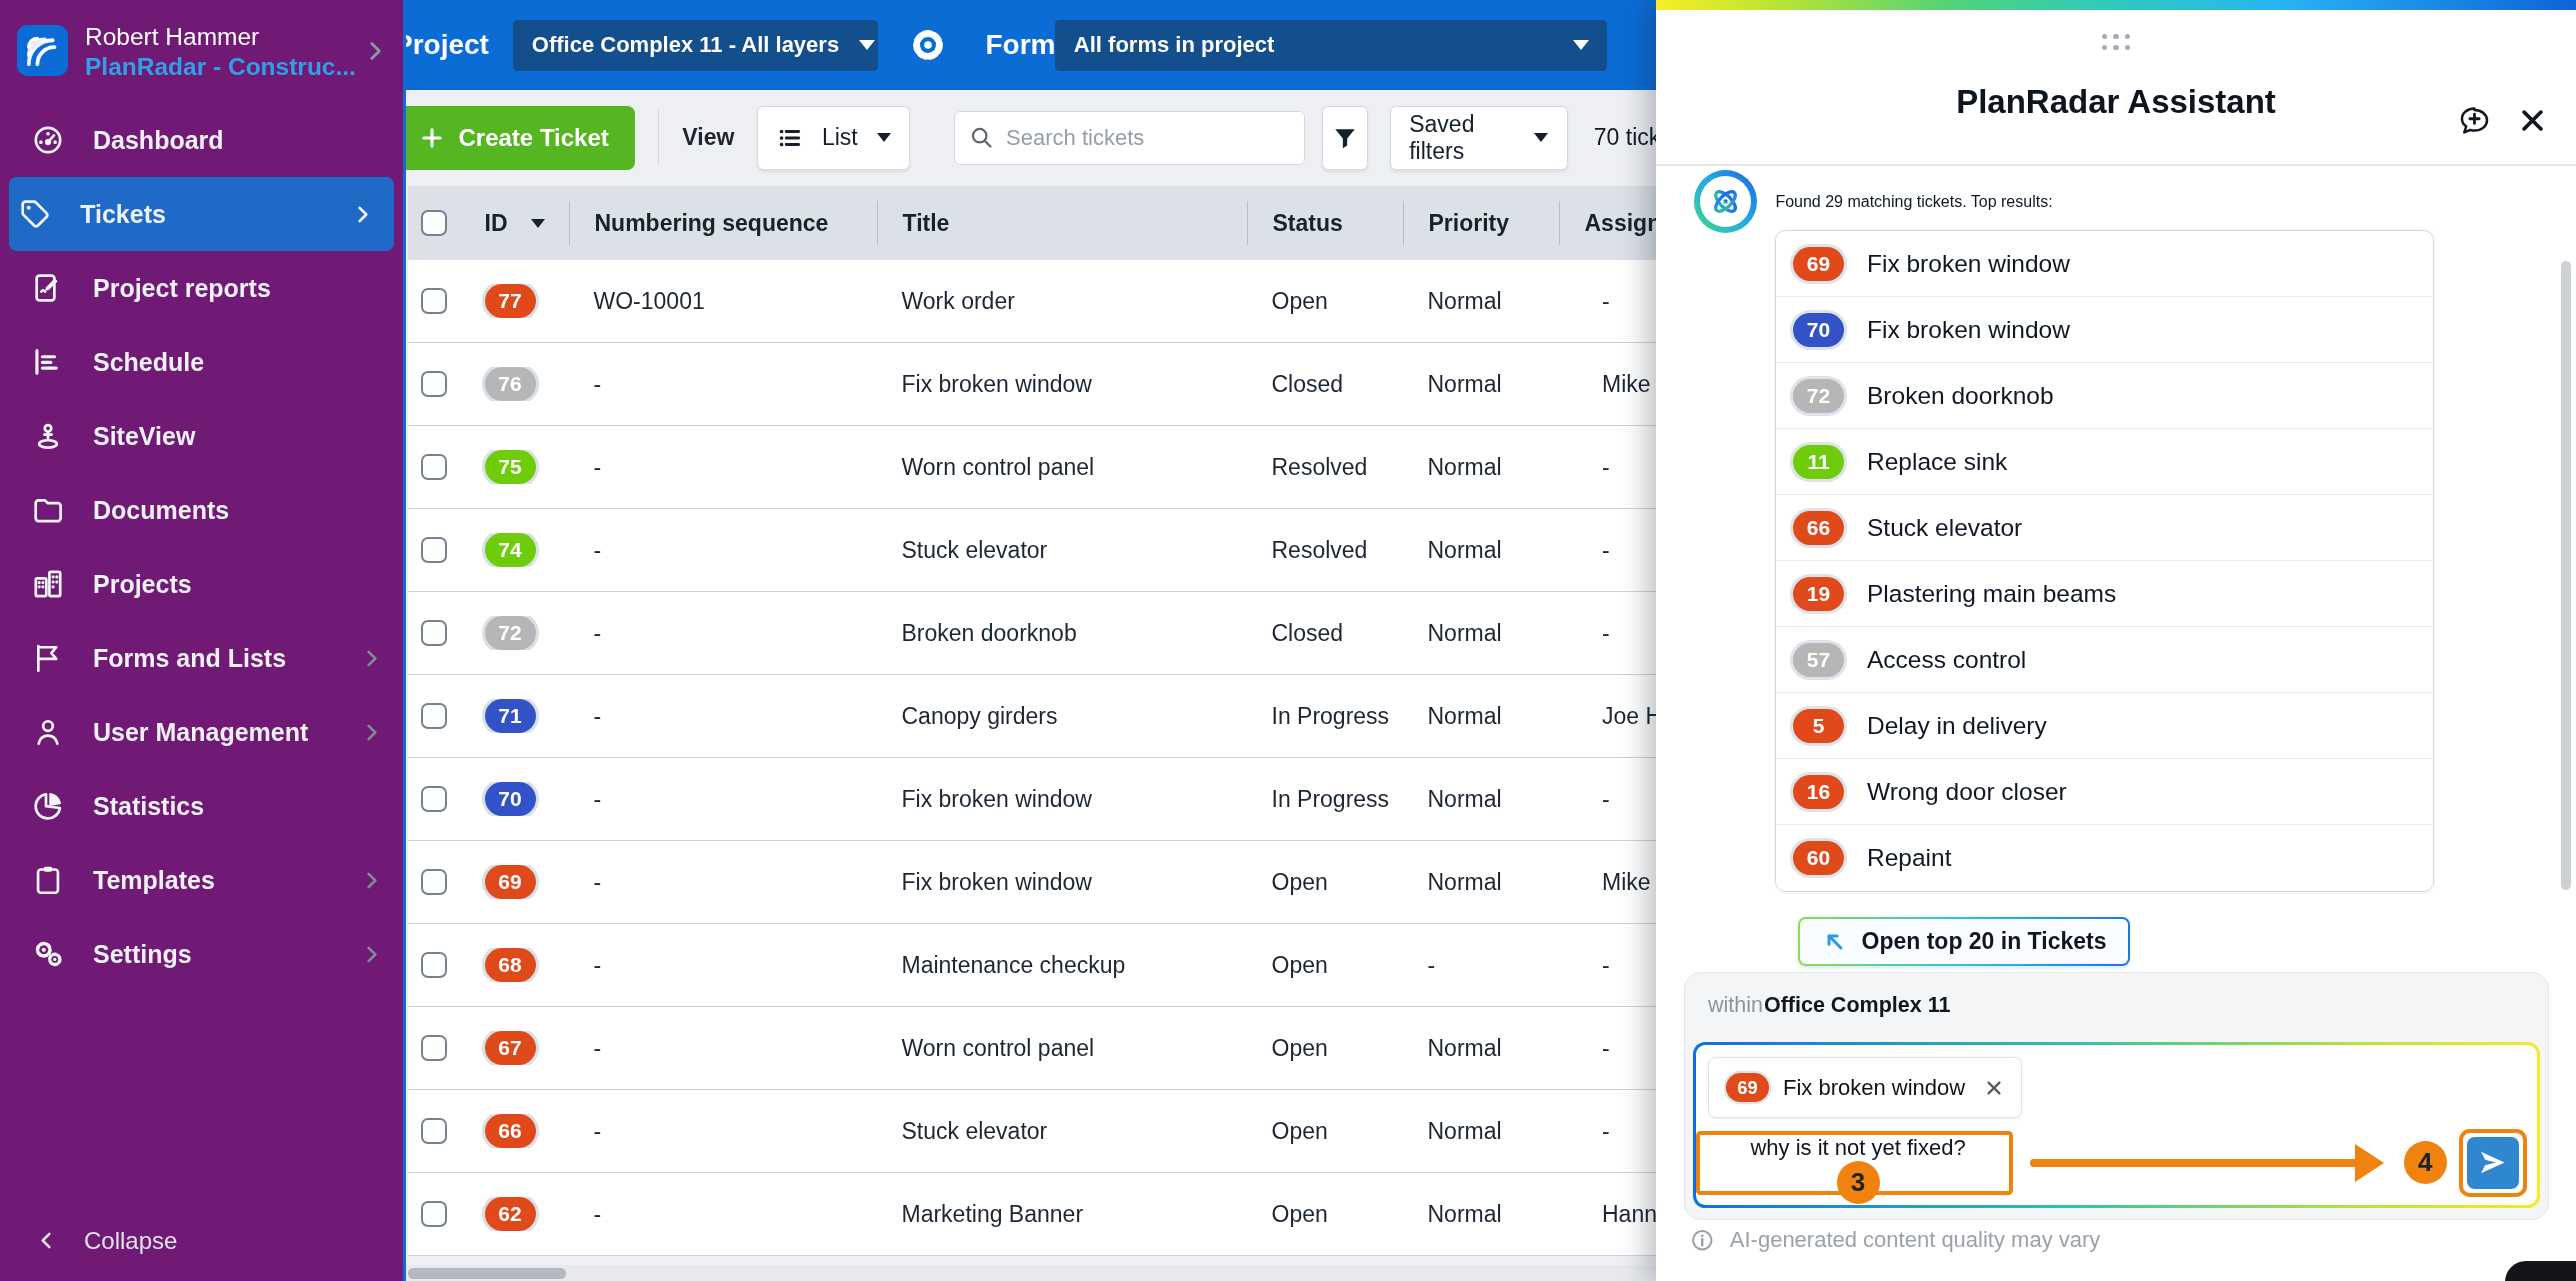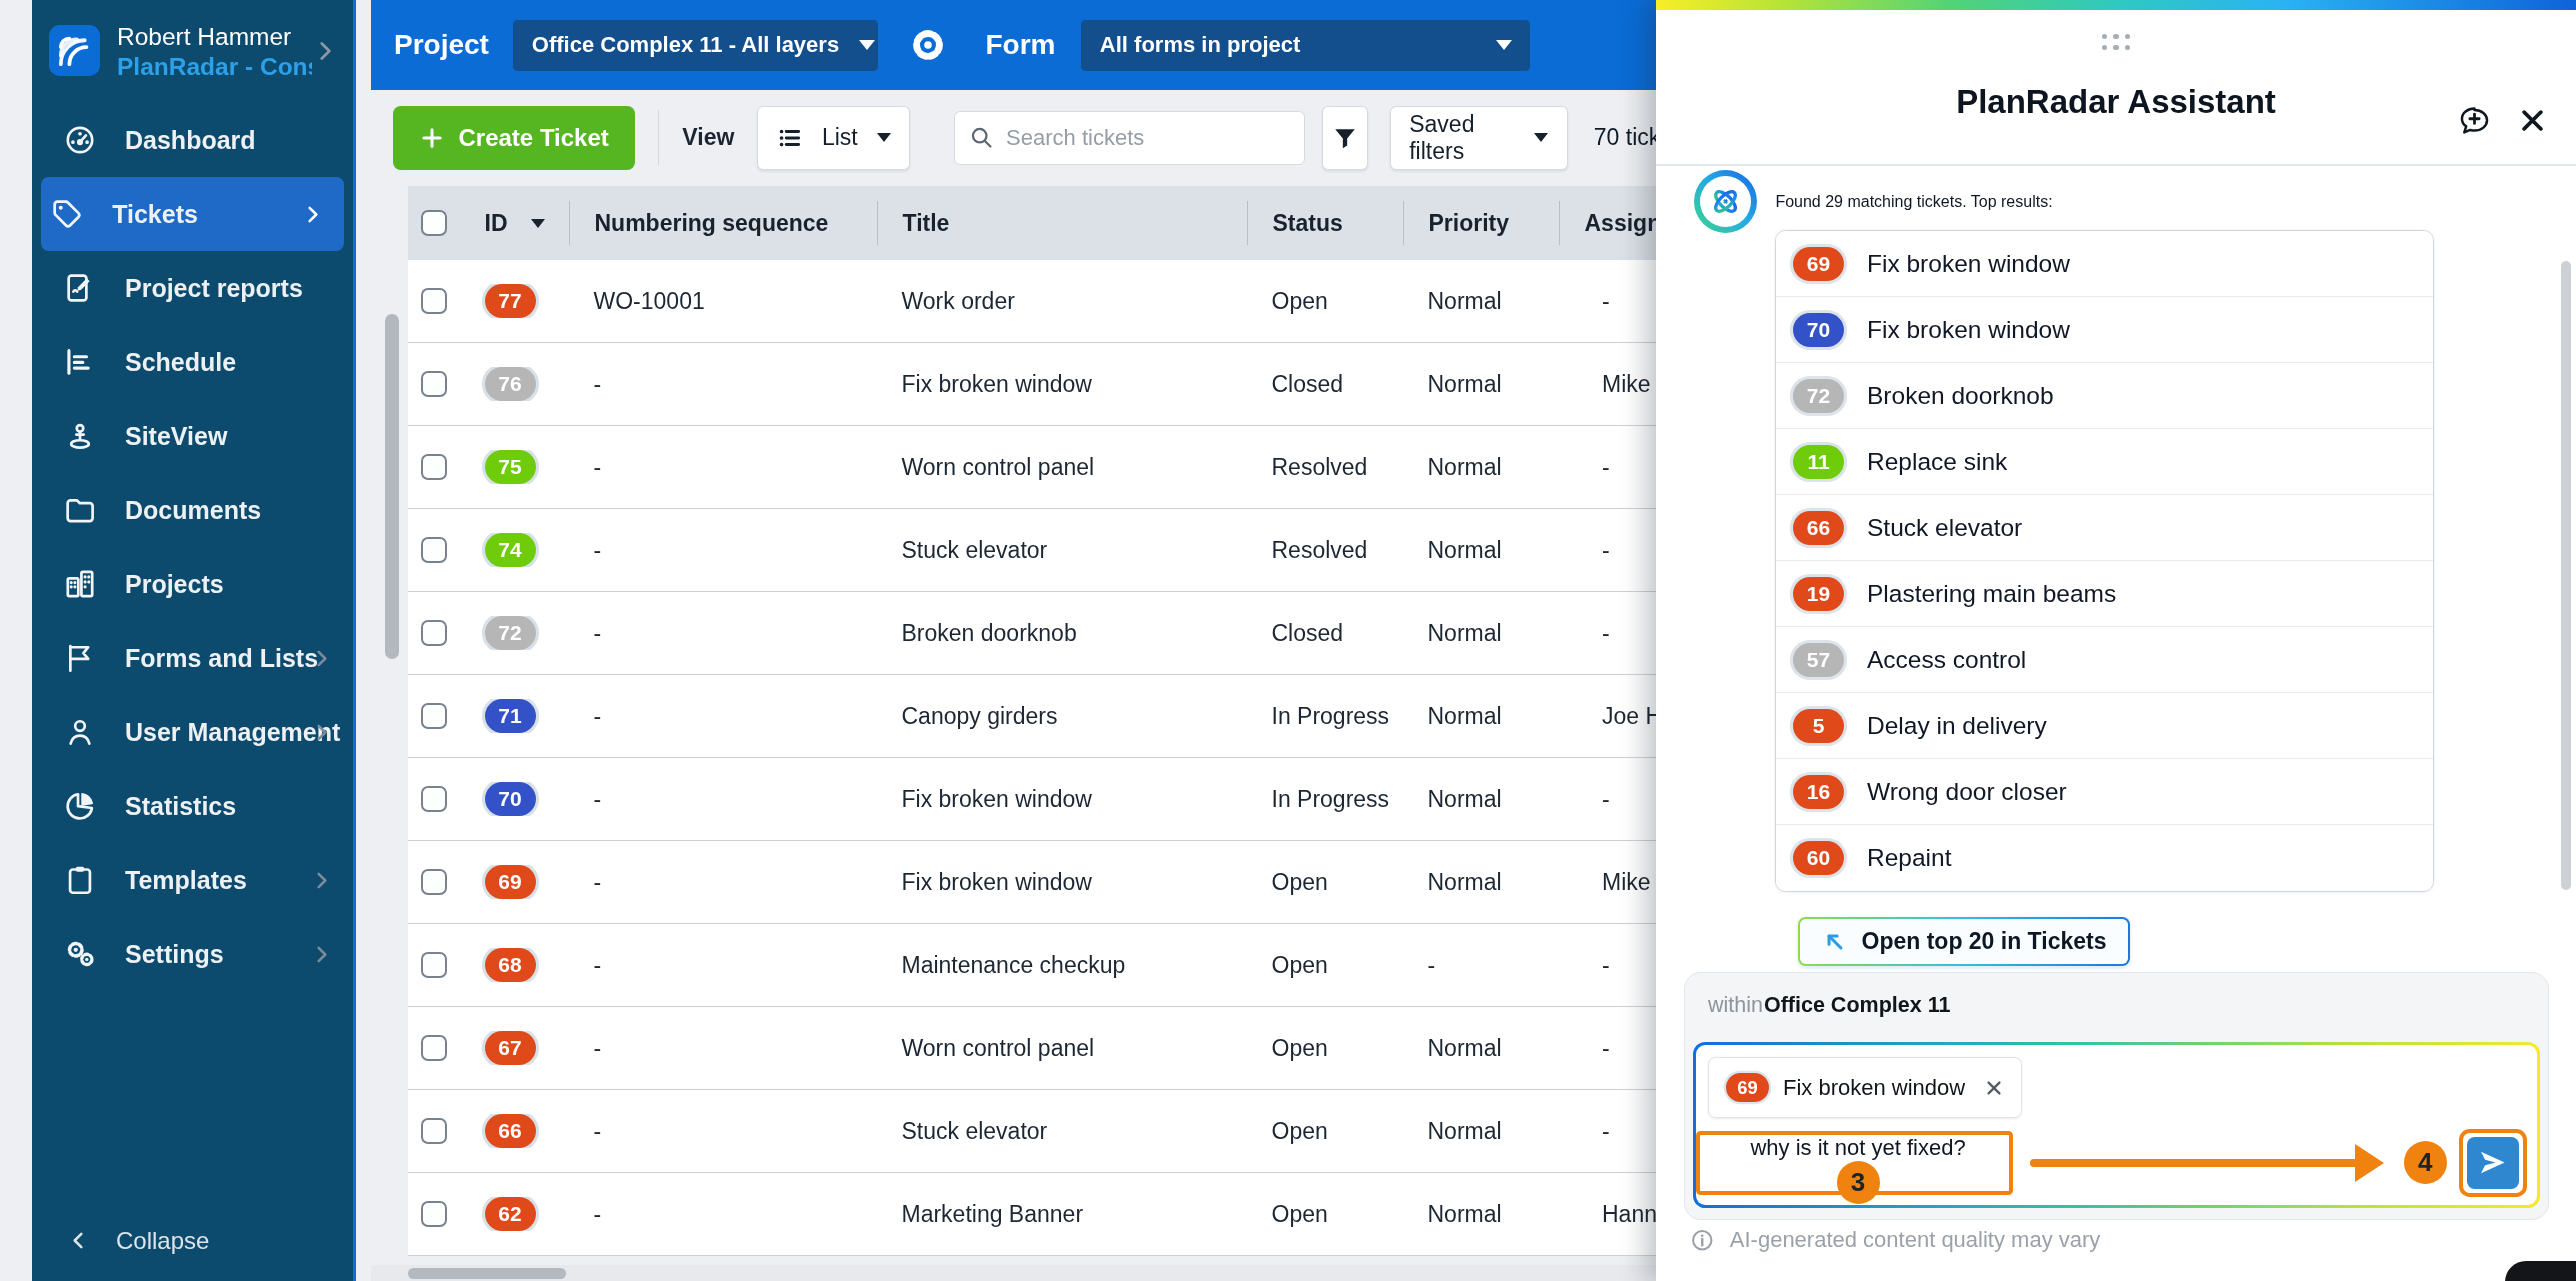--- a/index.html
+++ b/index.html
@@ -1,22 +1,22 @@
 <!DOCTYPE html>
 <html style="font-size:12.3px"><head>
 <meta charset="utf-8">
 <style>
   * { margin:0; padding:0; box-sizing:border-box; }
   html,body { width:2576px; height:1282px; overflow:hidden; background:#fff;
     font-family:"Liberation Sans","DejaVu Sans",sans-serif; }
   .screen { position:relative; width:2576px; height:1282px; background:#edeff2; }
 
   
-  .sidebar { position:absolute; left:0; top:0; width:324px; height:1282px;
-    background:#0c4a6e; border-right:3.1px solid #0e6cd4; color:#eef1f4; z-index:5;margin-left:32px; }
+  .sidebar { position:absolute; left:0; top:0; width:406px; height:1282px;
+    background:#701a75; border-right:3.1px solid #0e6cd4; color:#eef1f4; z-index:5; }
   .user-block { display:flex; align-items:center; padding:20px 15.3px 20px 17px; cursor:pointer; }
   .user-logo { width:51px; height:51px; border-radius:10.7px; background:#0b6cd6; flex:0 0 51px;
     display:flex; align-items:center; justify-content:center; }
   .user-logo svg { width:41px; height:41px; }
   .user-texts { margin-left:17px; flex:1; overflow:hidden; }
   .user-name { font-size:24.5px; color:#fff; line-height:1.35; }
   .account-name { font-size:24.5px; font-weight:700; color:#2da0e8; white-space:nowrap; }
   .user-chevron { width:26px; height:26px; color:#8b97a3; }
   .nav { position:absolute; top:103px; left:0; right:0; }
   .nav-item { position:relative; display:flex; align-items:center; height:74px;
@@ -37,21 +37,21 @@
   .topbar-label { font-size:28px; font-weight:700; }
   .tb-project-label { margin-left:23px; }
   .tb-select { display:flex; align-items:center; justify-content:space-between;
     background:#134e8d; border-radius:4.6px; height:51px; padding:0 18.4px; cursor:pointer; }
   .tb-select .tb-value { font-size:22px; font-weight:700; color:#fff; white-space:nowrap; }
   .caret-down { width:0; height:0; border-left:8.4px solid transparent; border-right:8.4px solid transparent;
     border-top:10px solid currentColor; display:inline-block; margin-left:20px; }
   .tb-select-project { margin-left:24.5px; width:365px; }
   .tb-gear { margin-left:31px; width:38px; height:38px; color:#fff; cursor:pointer; }
   .tb-form-label { margin-left:38px; }
-  .tb-select-form { margin-left:26px; width:449px; }
+  .tb-select-form { width:552px; }
 
   
   .toolbar { position:absolute; left:371px; right:0; top:90px; height:95px;
     display:flex; align-items:center; background:#edeff2; }
   .btn-create { margin-left:21.5px; height:64px; padding:0 26px; background:#55b622; border:none;
     border-radius:7.7px; color:#fff; font-size:24px; font-weight:700; display:flex; align-items:center;
     gap:14px; cursor:pointer; font-family:inherit; }
   .btn-create svg { width:26px; height:26px; }
   .v-divider { width:1.5px; height:55px; background:#d3d7db; margin:0 23px; }
   .view-label { font-size:23px; font-weight:700; color:#1b2632; margin-right:23px; }

